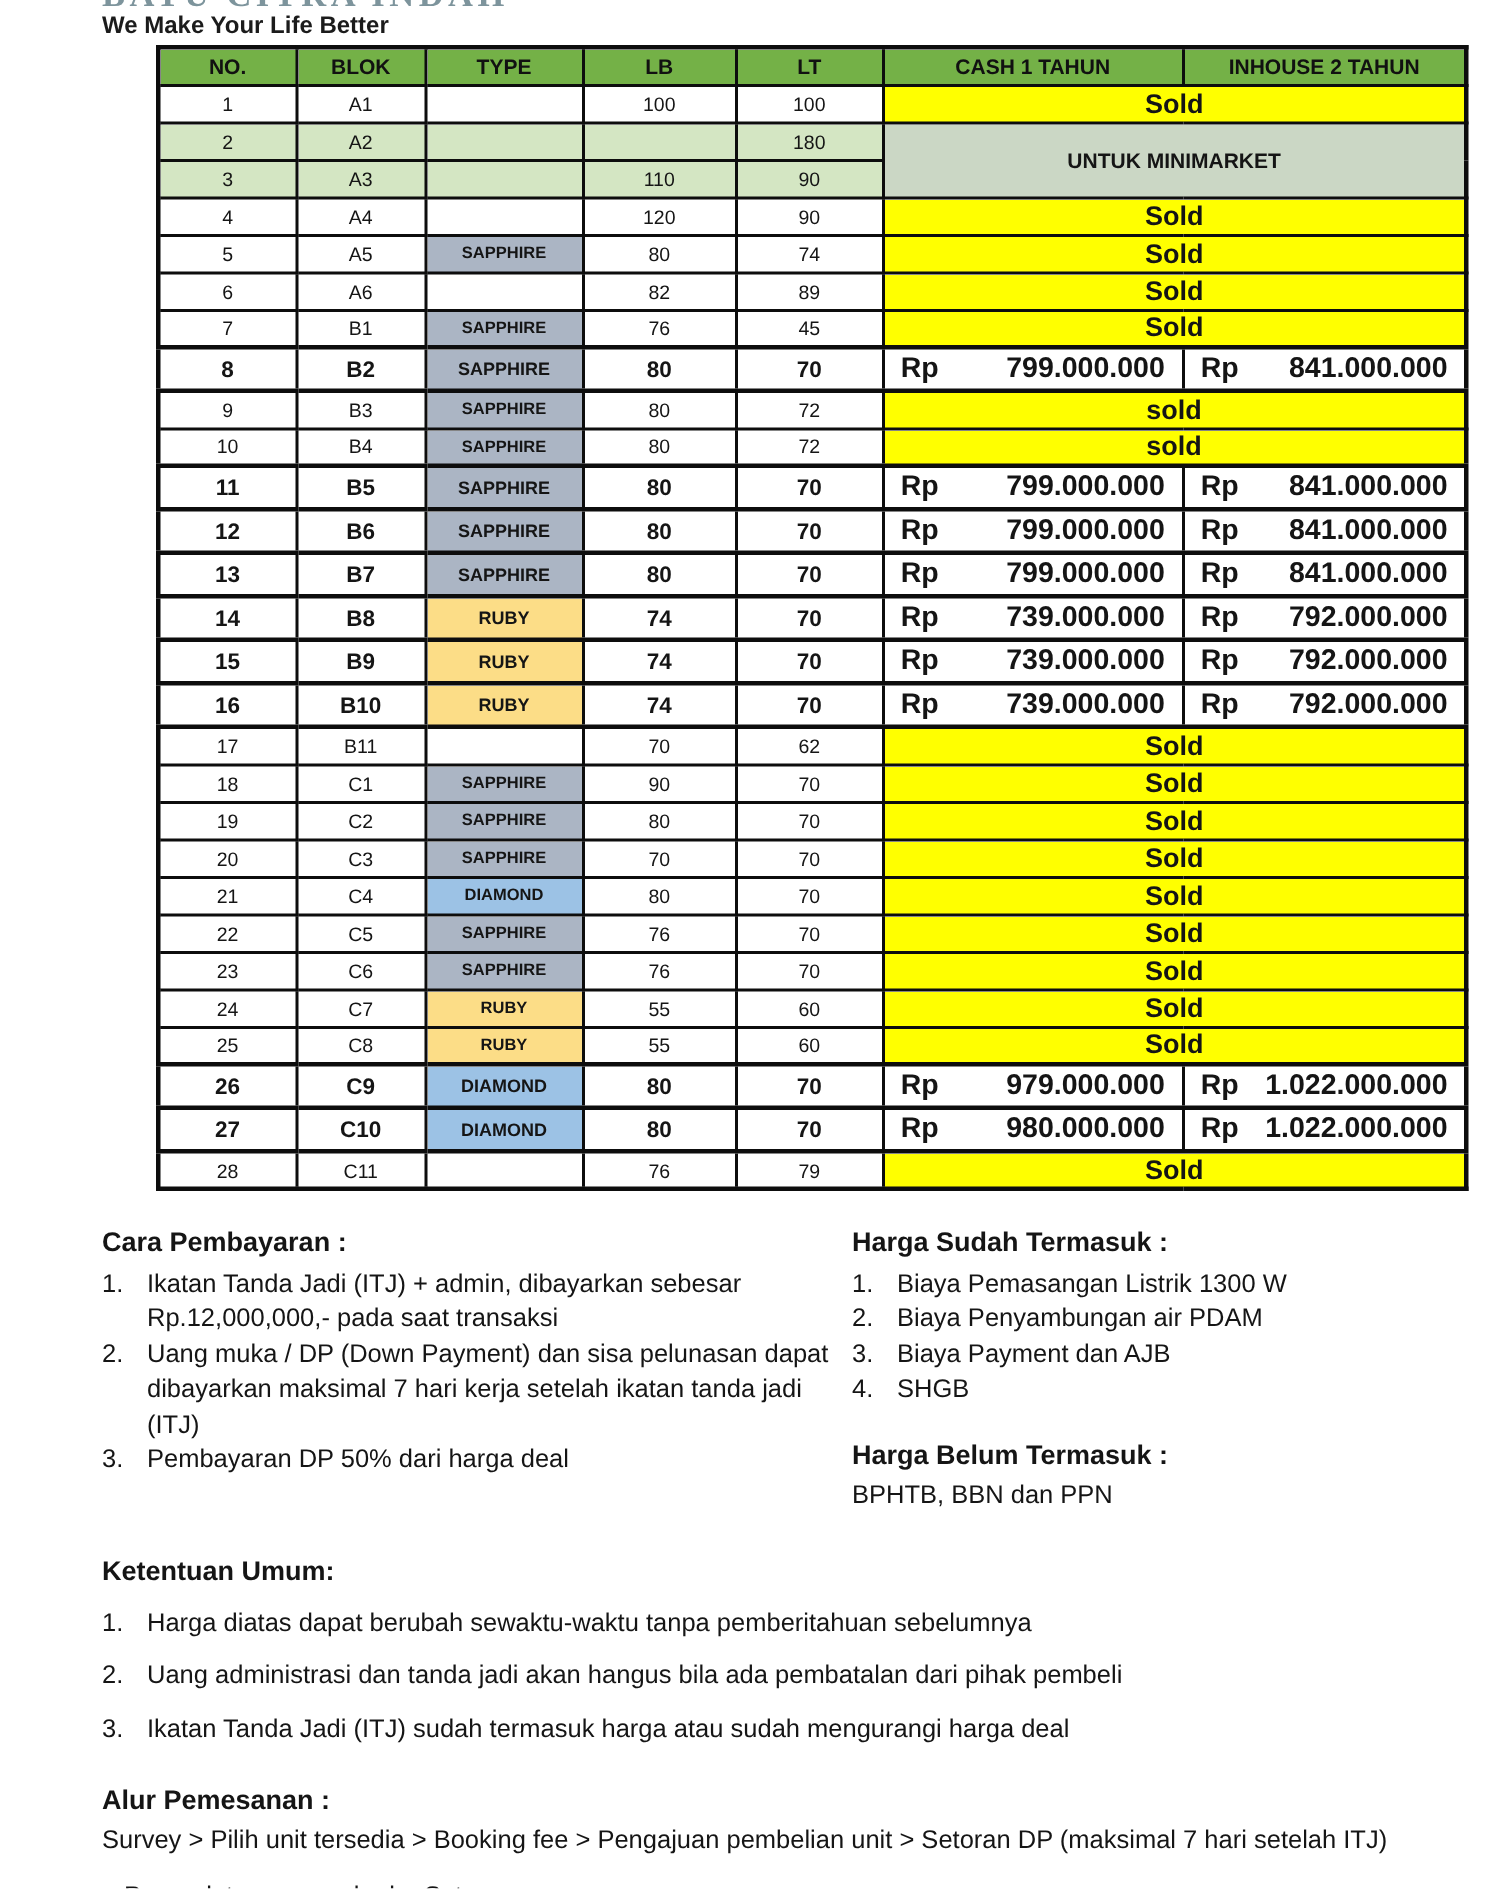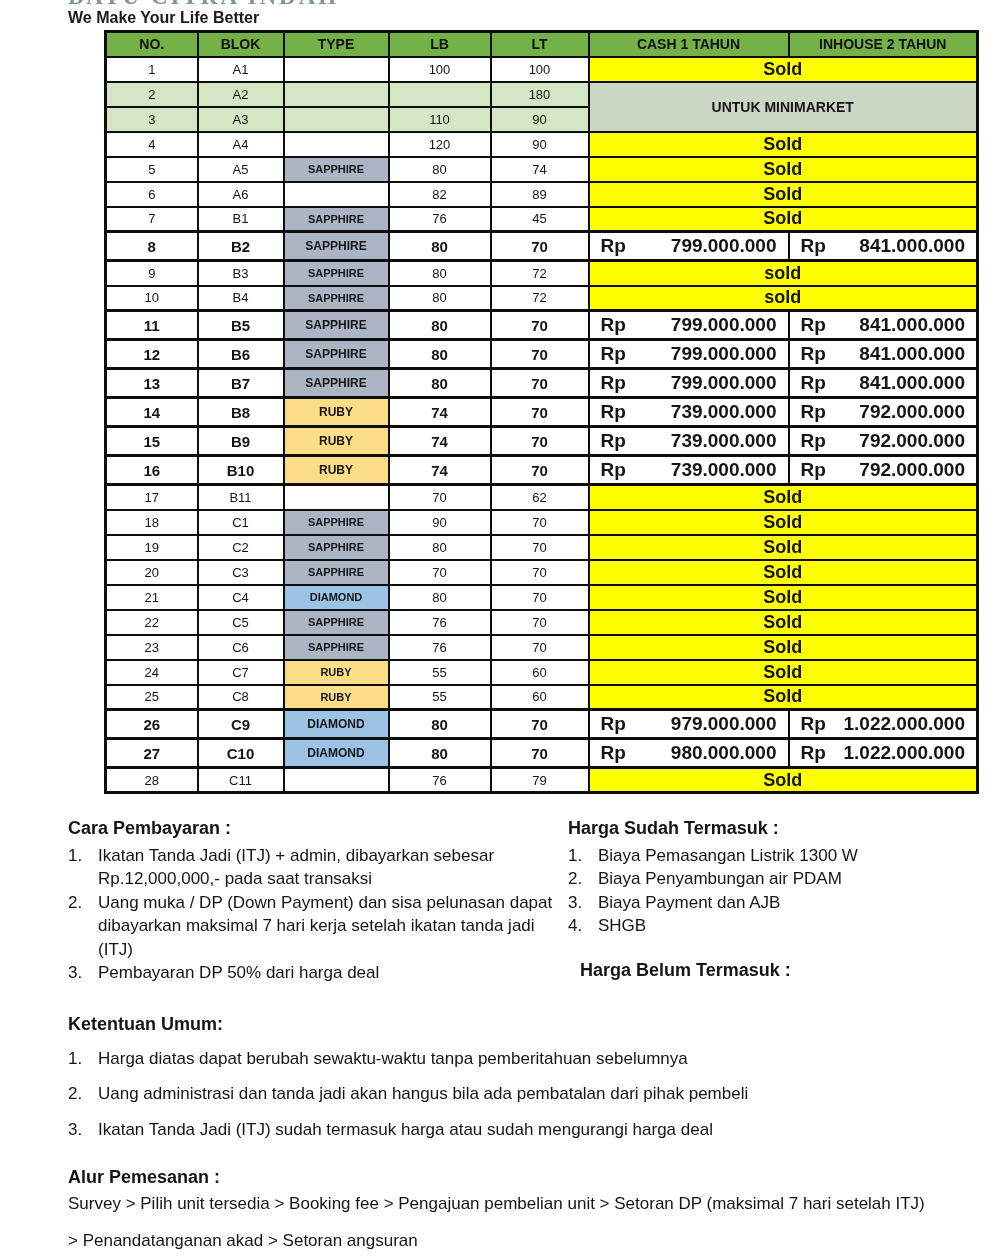--- a/index.html
+++ b/index.html
@@ -44,21 +44,21 @@
   }
   
   .cols { display:flex; margin:24px 0 0 68px; width:890px; }
   .col-left { width:500px; flex-shrink:0; }
   .col-right { flex:1; }
   .sec-title { font-size:18px; font-weight:bold; margin-bottom:5px; }
   .item { display:flex; font-size:17px; line-height:1.38; }
   .item .num { width:30px; flex-shrink:0; }
   .item .txt { flex:1; }
   .plain { font-size:17px; line-height:1.35; }
-  .mt { margin-top:22px;margin-left:12px; }
+  .mt { margin-top:22px; }
   .ketentuan { margin:28px 0 0 68px; width:900px; }
   .ketentuan .item { margin-top:12px; }
   .alur { margin:26px 0 0 68px; width:905px; }
   .alur .plain { }
   .alur-line2 { margin-top:14px; }
 </style>
 </head>
 <body>
 
 <div class="page">
@@ -449,20 +449,21 @@
           <div class="item">
             <span class="num">3.</span>
             <span class="txt">Biaya Payment dan AJB</span>
           </div>
           <div class="item">
             <span class="num">4.</span>
             <span class="txt">SHGB</span>
           </div>
         </div>
       <div class="sec-title mt">Harga Belum Termasuk :</div>
+      <div class="plain">BPHTB, BBN dan PPN</div>
     </div>
   </div>
 
   <div class="ketentuan">
     <div class="sec-title">Ketentuan Umum:</div>
     <div>
         <div class="item">
           <span class="num">1.</span>
           <span class="txt">Harga diatas dapat berubah sewaktu-waktu tanpa pemberitahuan sebelumnya</span>
         </div>

